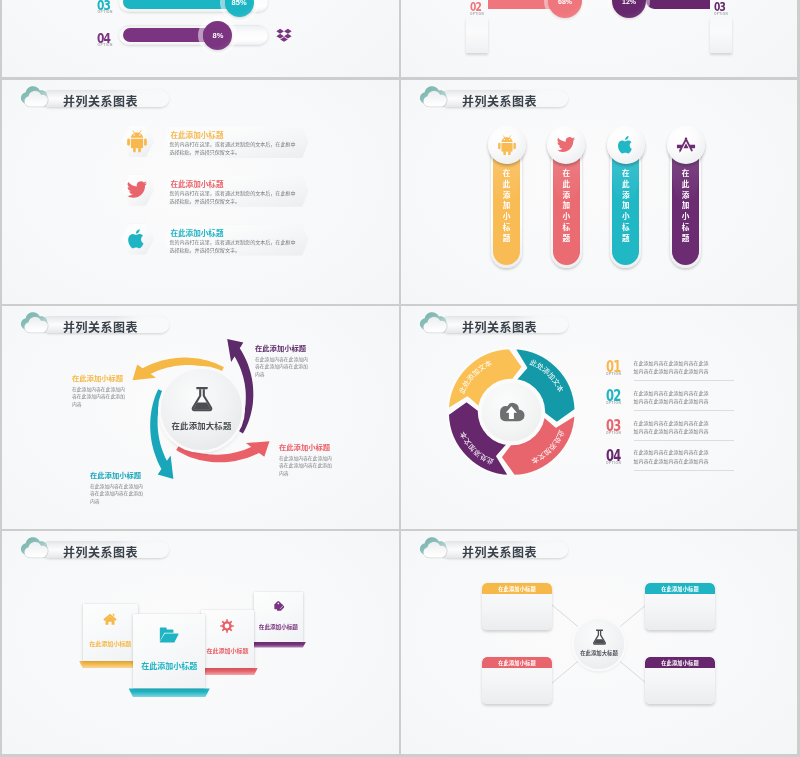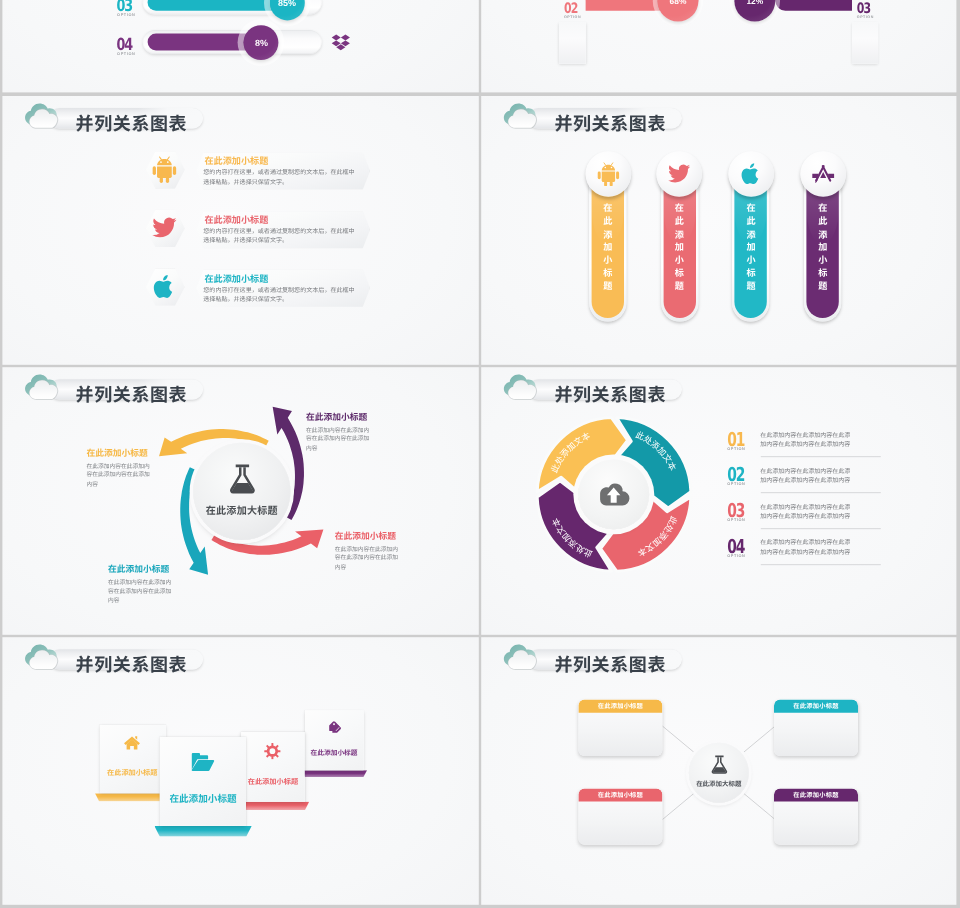--- a/index.html
+++ b/index.html
@@ -8,21 +8,21 @@
 .slide{position:absolute;overflow:hidden;box-sizing:border-box;
   background:radial-gradient(ellipse 95% 110% at 46% 45%, #fbfbfc 0%, #f7f8f9 50%, #f1f2f4 100%);}
 .cjk{font-family:"Liberation Sans","Noto Sans CJK SC",sans-serif;}
 
 .hdr{position:absolute;left:17px;top:4px;width:250px;height:30px;}
 .hdr .bar{position:absolute;left:22px;top:5.5px;height:17px;width:128px;border-radius:8.5px;
    background:linear-gradient(to bottom,#e2e4e7 0%,#eff0f2 22%,#fcfcfd 50%,#f1f2f4 76%,#e4e6e9 100%);
    box-shadow:0 1.2px 2.2px rgba(0,0,0,.14);}
 .hdr .barfade{position:absolute;right:0;top:0;bottom:0;width:54px;border-radius:0 8.5px 8.5px 0;
    background:linear-gradient(to right,rgba(247,248,249,0) 0%,rgba(248,249,250,.9) 45%,rgba(248,249,250,1) 100%);}
-.hdr .ttl{position:absolute;left:44px;top:8px;font-size:15px;font-weight:bold;color:#39414a;letter-spacing:.5px;white-space:nowrap;}
+.hdr .ttl{position:absolute;left:44px;top:8px;font-size:12px;font-weight:bold;color:#39414a;letter-spacing:.5px;white-space:nowrap;}
 .hdr .cld{position:absolute;left:0px;top:0px;}
 
 
 #s1 .prow{position:absolute;left:0;width:300px;height:33px;}
 #s1 .pnum{position:absolute;left:10px;top:0px;font-size:14px;font-weight:bold;letter-spacing:-1.1px;
   font-family:"DejaVu Sans",sans-serif;transform:scaleX(.76);transform-origin:left center;}
 #s1 .popt{position:absolute;left:11px;top:13px;font-size:3.2px;font-weight:bold;color:#a2a4a8;letter-spacing:.5px;}
 #s1 .ptrack{position:absolute;left:32px;top:-5px;width:149px;height:20px;border-radius:10px;
   background:linear-gradient(to bottom,#eceef0,#fbfbfc 35%,#ffffff 72%,#f0f1f3);
   box-shadow:0 1px 2.5px rgba(0,0,0,.13), inset 0 0 0 0.6px rgba(0,0,0,.03);}

